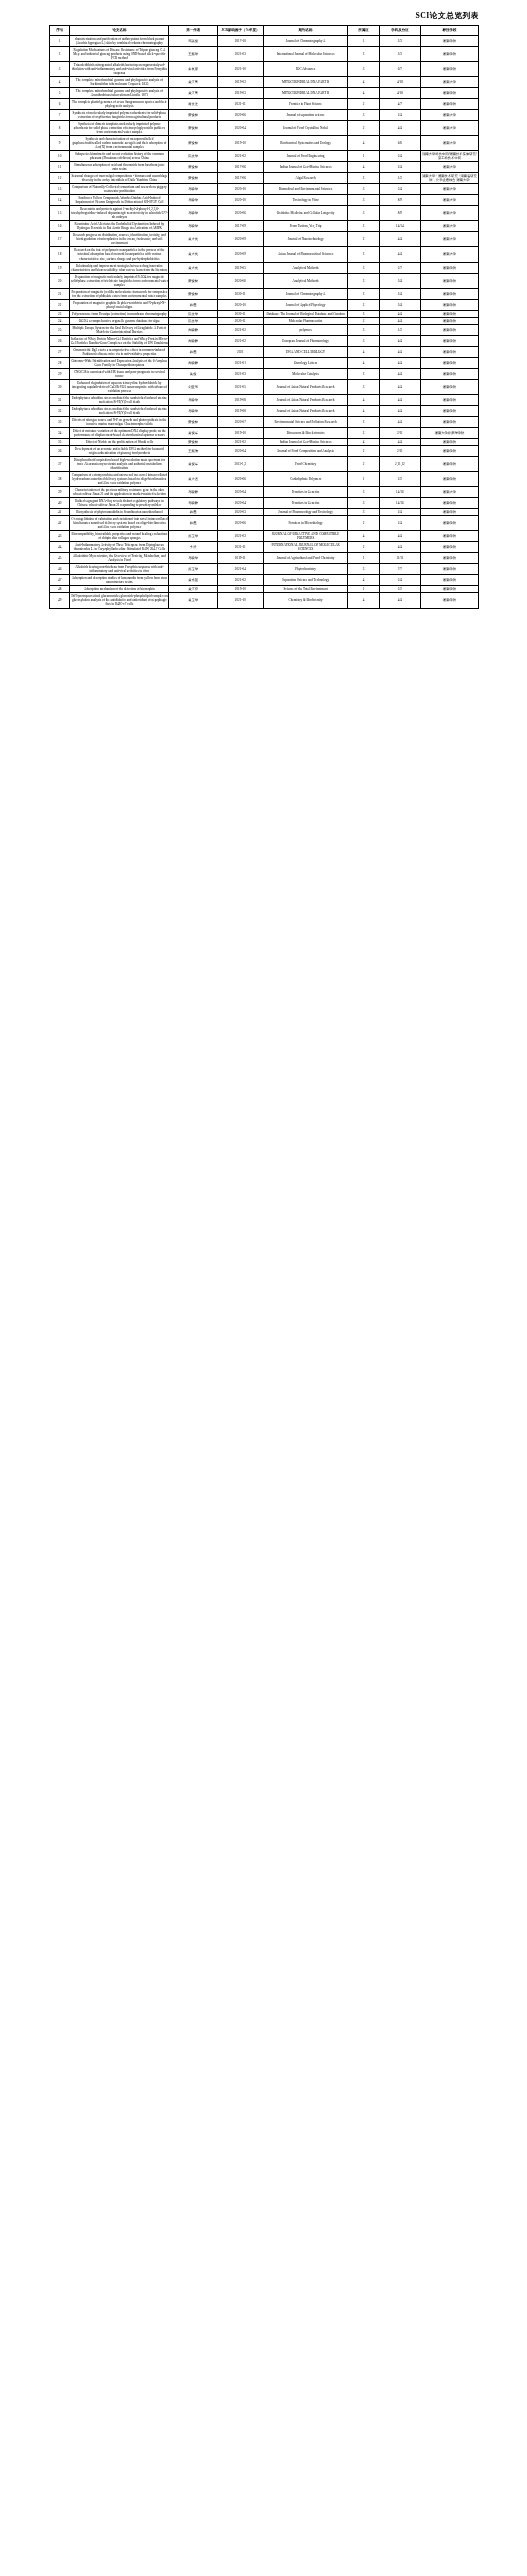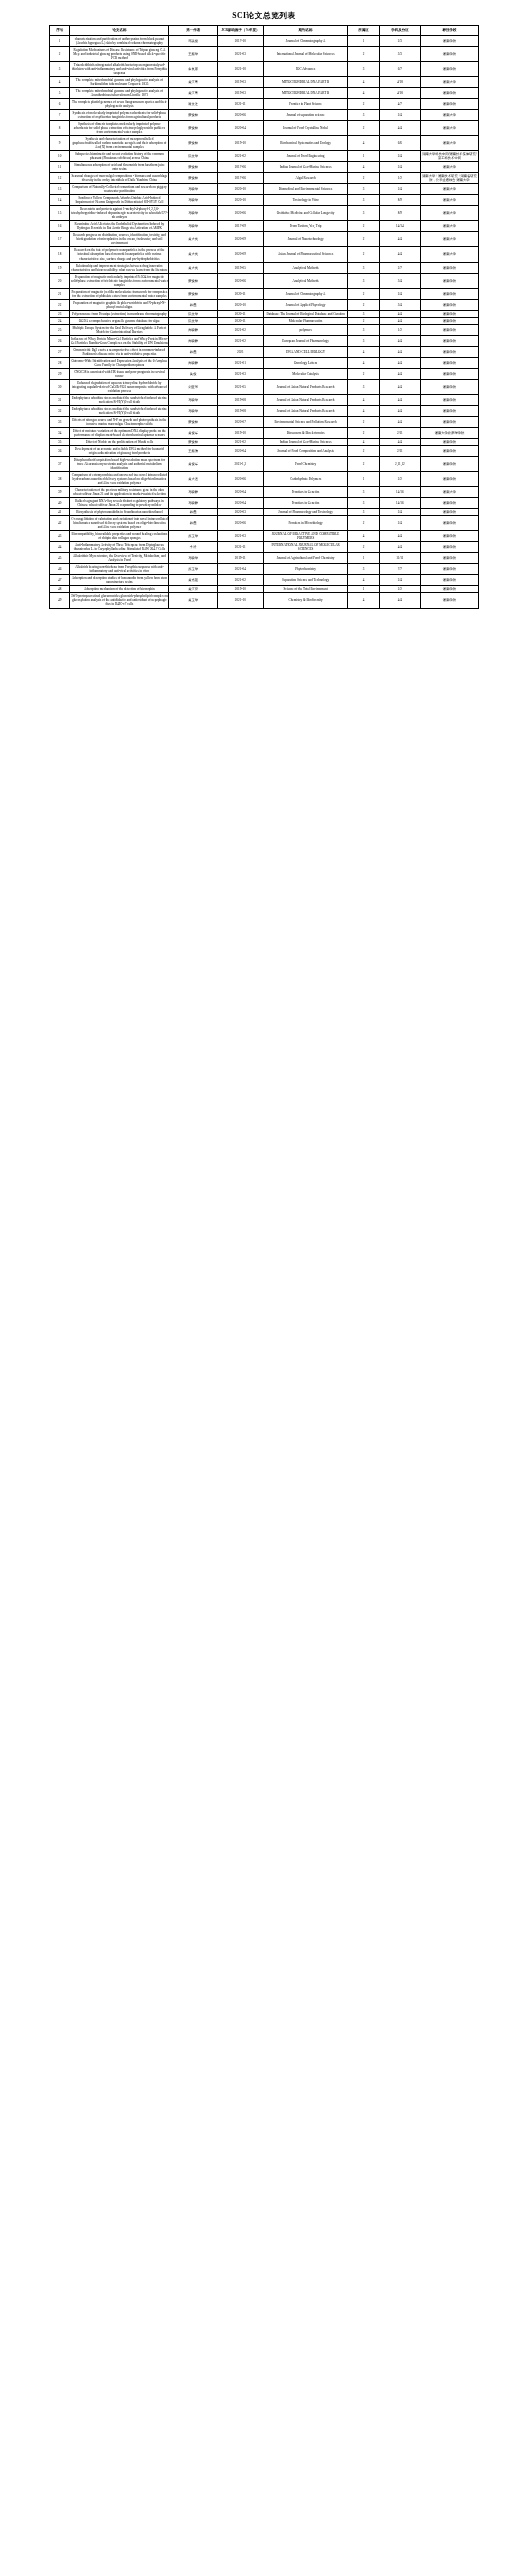--- a/index.html
+++ b/index.html
@@ -11,21 +11,21 @@
     font-family: "Liberation Sans", sans-serif;
     width: 528px;
   }
   .page {
     width: 528px;
     box-sizing: border-box;
     padding: 11.3px 49px 20.6px 49px;
     background: #fff;
   }
   .doc-title {
-    text-align: center;
+    text-align: right;
     font-family: "Liberation Serif", serif;
     font-size: 7.7px;
     font-weight: bold;
     letter-spacing: 0.5px;
     margin: 0 0 4.1px 0;
     color: #000;
   }
   table.sci {
     border-collapse: collapse;
     width: 100%;

